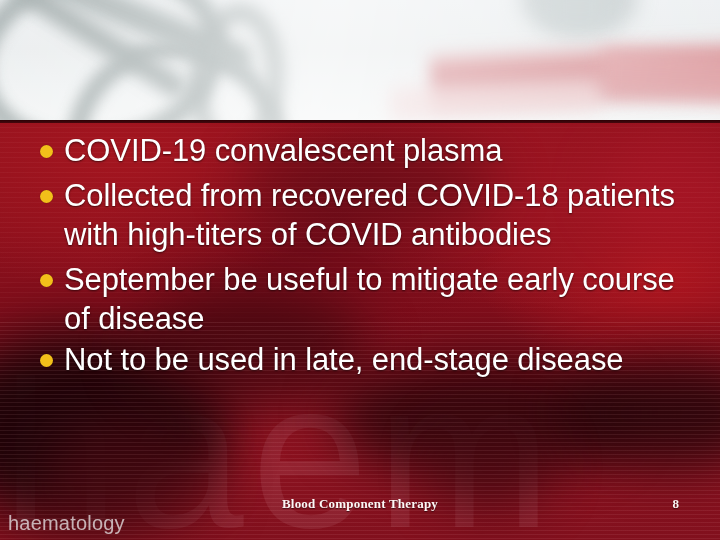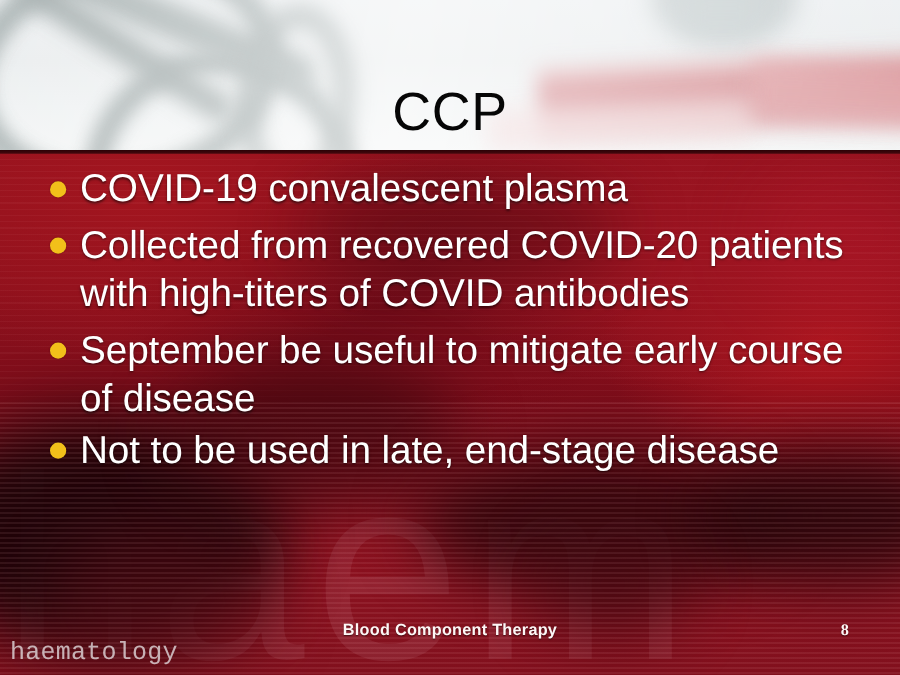--- a/index.html
+++ b/index.html
@@ -272,21 +272,21 @@
     text-shadow: 0 1px 2px rgba(0,0,0,.55);
   }
 
   
   #footer-title {
     position: absolute;
     left: 0;
     top: 496px;
     width: 720px;
     text-align: center;
-    font-family: Liberation Sans, sans-serif;
+    font-family: Liberation Serif, serif;
     font-weight: bold;
     font-size: 13px;
     line-height: 16px;
     color: #fdf7f6;
     letter-spacing: .2px;
     z-index: 11;
     text-shadow: 0 1px 1px rgba(0,0,0,.5);
   }
   #footer-page {
     position: absolute;
@@ -297,21 +297,21 @@
     font-size: 13px;
     line-height: 16px;
     color: #fdf7f6;
     z-index: 11;
     text-shadow: 0 1px 1px rgba(0,0,0,.5);
   }
   #brand-mark {
     position: absolute;
     left: 8px;
     top: 511px;
-    font-family: Liberation Mono, monospace;
+    font-family: Liberation Sans, sans-serif;
     font-size: 20px;
     line-height: 24px;
     font-weight: 300;
     color: rgba(225, 218, 220, .80);
     letter-spacing: .2px;
     z-index: 11;
   }
 </style>
 </head>
 <body>
@@ -326,21 +326,20 @@
     <div class="hdr-i4"></div>
     <div class="hdr-instr hdr-i5"></div>
     <div class="hdr-vial"></div>
     <div class="hdr-vial2"></div>
     <div class="hdr-pink"></div>
     <div class="hdr-pink2"></div>
     <div class="hdr-pink3"></div>
     <div class="hdr-sheen"></div>
   </div>
 
-  <h1 id="slide-title">CCP</h1>
 
   <div id="header-seam"></div>
 
   <div id="body-band">
     <div class="blot blot-h"></div>
     <div class="blot blot-e"></div>
     <div id="scanlines-top"></div>
     <div id="ghost-word">haem</div>
     <div class="blot blot-a"></div>
     <div class="blot blot-b"></div>
@@ -351,21 +350,21 @@
     <div id="scanlines"></div>
   </div>
 
   <ul id="bullet-list">
     <li class="bullet-row">
       <span class="bullet-dot"></span>
       <span class="bullet-text">COVID-19 convalescent plasma</span>
     </li>
     <li class="bullet-row">
       <span class="bullet-dot"></span>
-      <span class="bullet-text">Collected from recovered COVID-20 patients with high-titers of COVID antibodies</span>
+      <span class="bullet-text">Collected from recovered COVID-18 patients with high-titers of COVID antibodies</span>
     </li>
     <li class="bullet-row">
       <span class="bullet-dot"></span>
       <span class="bullet-text">September be useful to mitigate early course of disease</span>
     </li>
     <li class="bullet-row">
       <span class="bullet-dot"></span>
       <span class="bullet-text">Not to be used in late, end-stage disease</span>
     </li>
   </ul>

